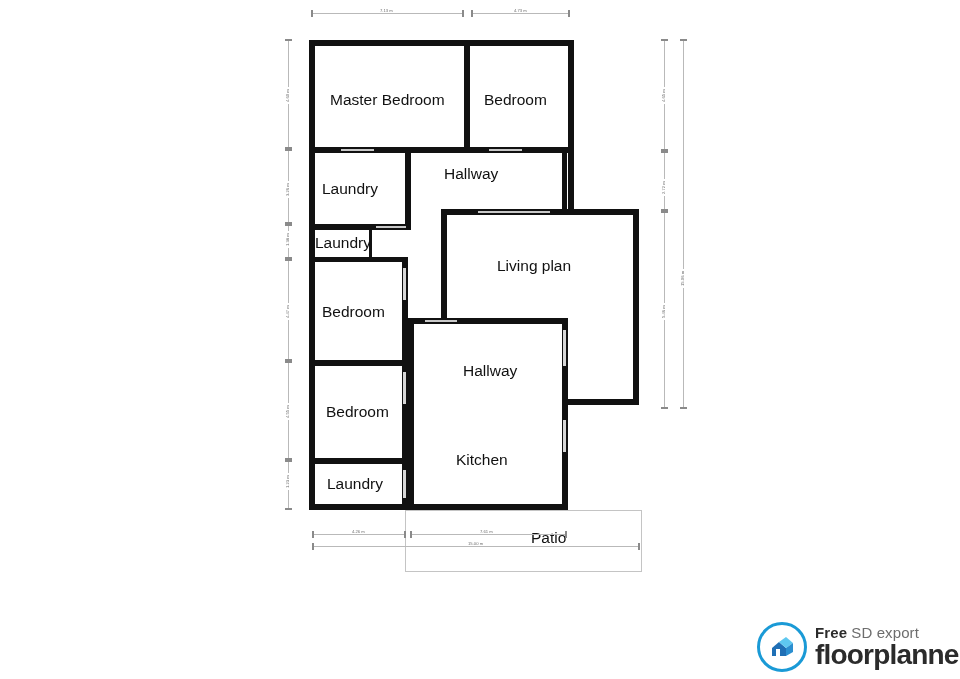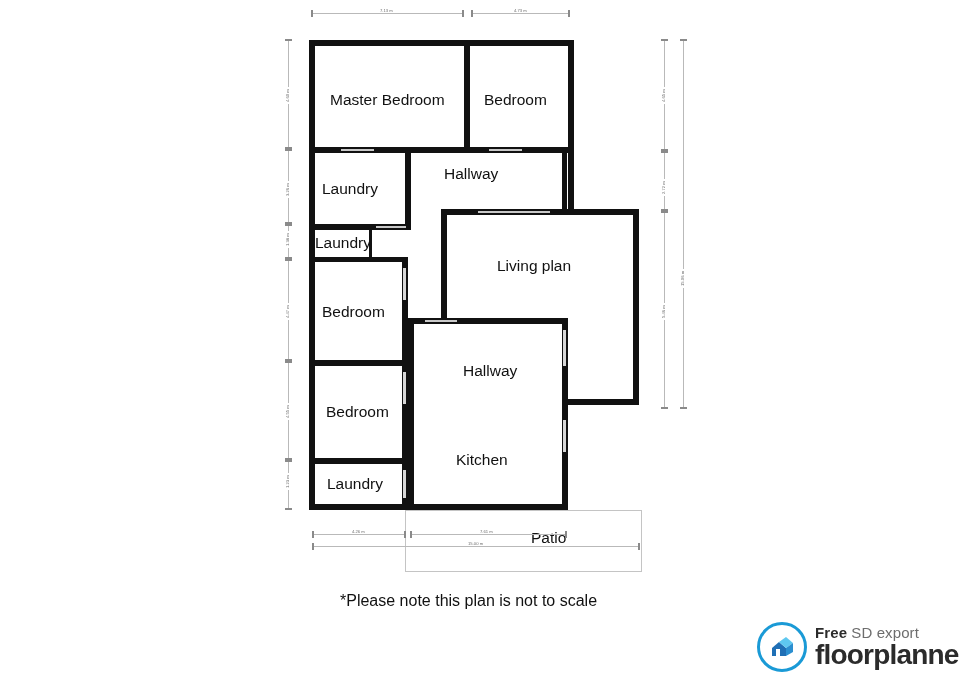--- a/index.html
+++ b/index.html
@@ -232,21 +232,20 @@
   <div class="dimline" style="left:411px;top:534px;width:156px;"></div>
   <div class="tick" style="left:410px;top:531px;width:2px;height:7px;"></div>
   <div class="tick" style="left:565px;top:531px;width:2px;height:7px;"></div>
   <div class="dimtxt" style="left:478px;top:530px;">7.61 m</div>
 
   <div class="dimline" style="left:313px;top:546px;width:327px;"></div>
   <div class="tick" style="left:312px;top:543px;width:2px;height:7px;"></div>
   <div class="tick" style="left:638px;top:543px;width:2px;height:7px;"></div>
   <div class="dimtxt" style="left:466px;top:542px;">15.00 m</div>
 
-  <div class="note" style="left:340px;top:592px;">*Please note this plan is not to scale</div>
 
   <div class="logo-wrap">
     <span class="logo-mark">
       <svg width="26" height="26" viewBox="0 0 26 26" aria-hidden="true">
         <path d="M3 14 L10 8 L17 14 L17 22 L3 22 Z" fill="#1f6fb5"></path>
         <path d="M10 8 L17 3 L24 9 L17 14 Z" fill="#5ec8f0"></path>
         <path d="M17 14 L24 9 L24 18 L17 22 Z" fill="#2b8fd0"></path>
         <rect x="7" y="15" width="4" height="7" fill="#ffffff"></rect>
       </svg>
     </span>

